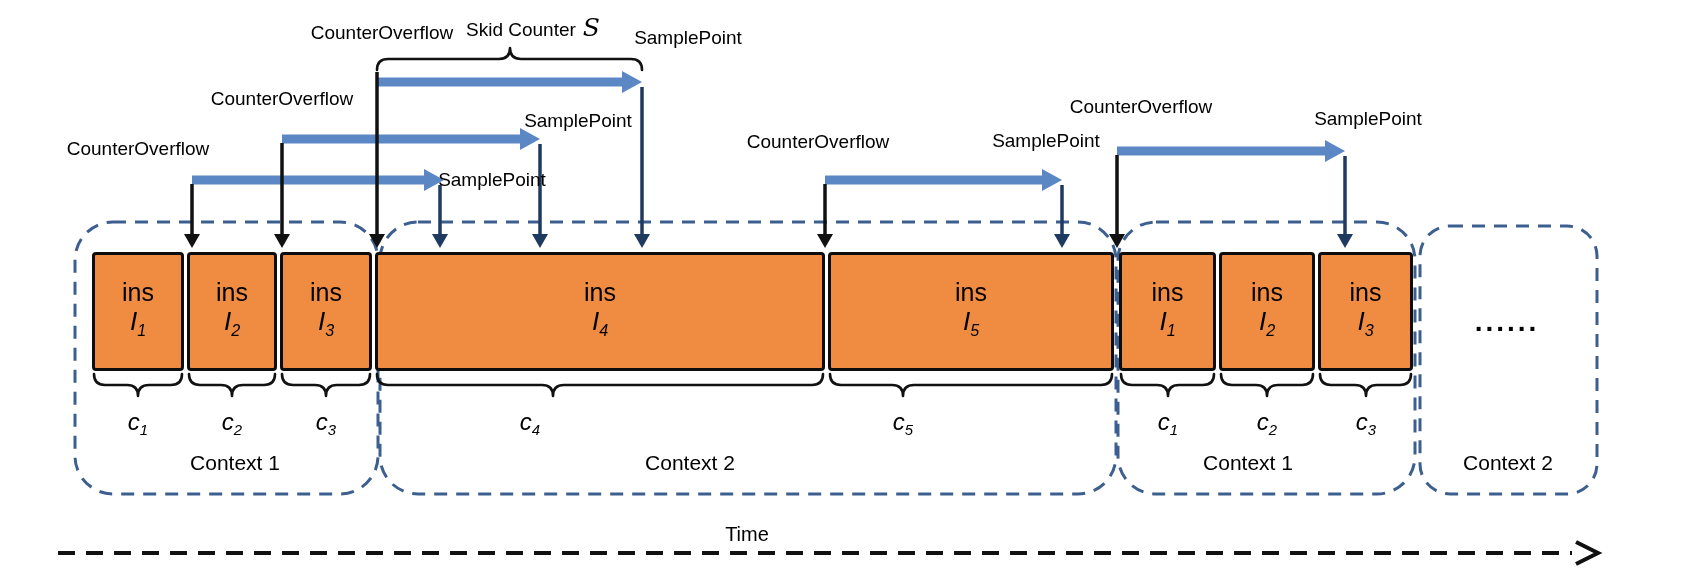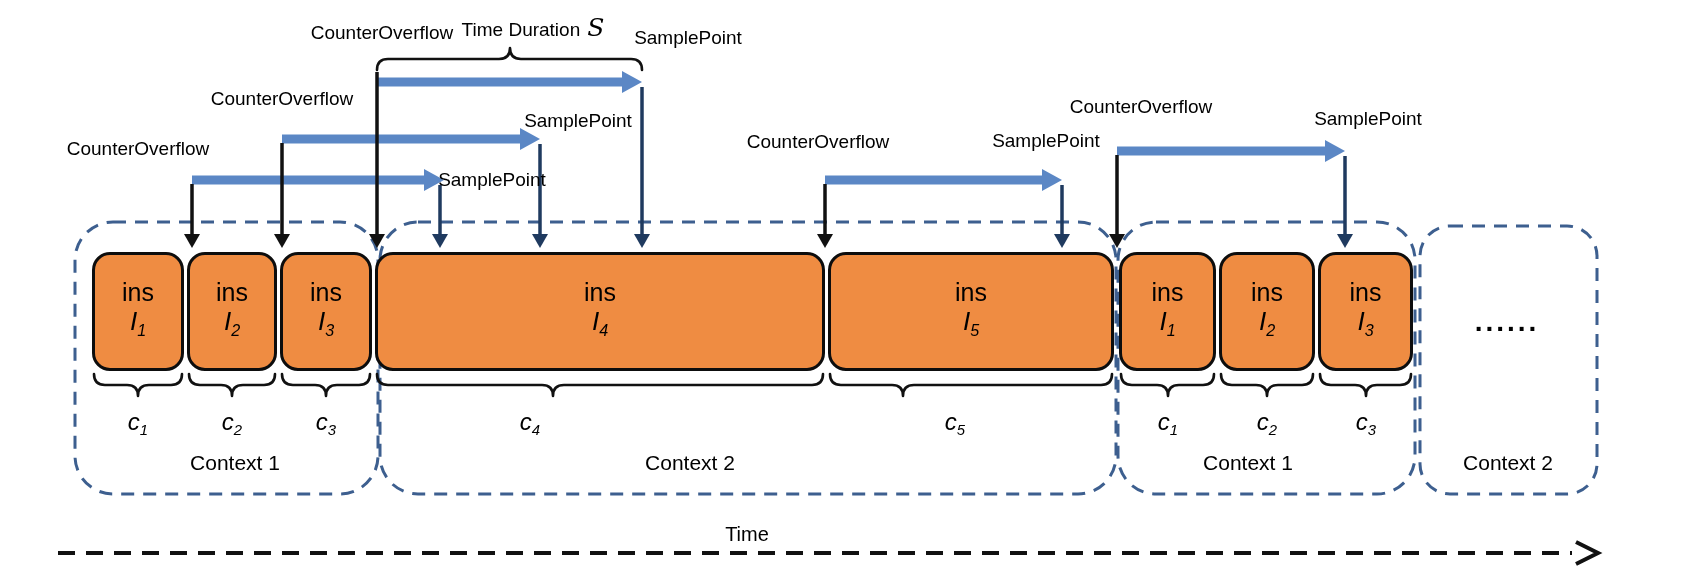--- a/index.html
+++ b/index.html
@@ -15,21 +15,21 @@
   .sp-line{stroke:var(--sample-arrow);stroke-width:3.5;}
   .sp-head{fill:var(--sample-arrow);stroke:none;}
   .ctx-rect{fill:none;stroke:var(--context-border);stroke-width:3;stroke-dasharray:13 9;}
   .brace{fill:none;stroke:#111;stroke-width:2.6;stroke-linecap:round;stroke-linejoin:round;}
   .time-line{stroke:var(--timeline);stroke-width:4;stroke-dasharray:17 11;}
   .time-head{stroke:var(--timeline);stroke-width:4;fill:none;}
 
   .ins-box{
     position:absolute;top:252px;height:119px;box-sizing:border-box;
     background:var(--instruction-fill);border:3px solid var(--instruction-border);
-    border-radius:18px;display:flex;flex-direction:column;align-items:center;
+    border-radius:4px;display:flex;flex-direction:column;align-items:center;
     justify-content:center;gap:3px;
   }
   .opcode{font-size:25px;line-height:26px;}
   .ins-id{font-size:26px;line-height:27px;}
   .ins-id i{font-style:italic;}
   .ins-id sub,.count-label sub{font-size:0.62em;font-style:italic;vertical-align:-0.35em;}
 
   .ann{position:absolute;transform:translate(-50%,-50%);text-align:center;
        font-size:19px;line-height:25px;display:flex;flex-direction:row;white-space:nowrap;}
   .skid{flex-direction:row;align-items:baseline;gap:7px;}
@@ -151,21 +151,21 @@
   <div class="ann" style="left:1046px;top:140px">
       <span>Sample</span>
       <span>Point</span>
     </div>
   <div class="ann" style="left:1368px;top:118px">
       <span>Sample</span>
       <span>Point</span>
     </div>
 
   <div class="ann skid" style="left:533px;top:28px">
-    <span>Time Duration</span>
+    <span>Skid Counter</span>
     <i class="skid-s">S</i>
   </div>
 
   <div class="ins-box" style="left:92px;width:92px">
       <span class="opcode">ins</span>
       <span class="ins-id"><i>I</i><sub>1</sub></span>
     </div>
   <div class="ins-box" style="left:187px;width:90px">
       <span class="opcode">ins</span>
       <span class="ins-id"><i>I</i><sub>2</sub></span>
@@ -192,21 +192,21 @@
     </div>
   <div class="ins-box" style="left:1318px;width:95px">
       <span class="opcode">ins</span>
       <span class="ins-id"><i>I</i><sub>3</sub></span>
     </div>
 
   <div class="count-label" style="left:138px"><i>c</i><sub>1</sub></div>
   <div class="count-label" style="left:232px"><i>c</i><sub>2</sub></div>
   <div class="count-label" style="left:326px"><i>c</i><sub>3</sub></div>
   <div class="count-label" style="left:530px"><i>c</i><sub>4</sub></div>
-  <div class="count-label" style="left:955px"><i>c</i><sub>5</sub></div>
+  <div class="count-label" style="left:903px"><i>c</i><sub>5</sub></div>
   <div class="count-label" style="left:1168px"><i>c</i><sub>1</sub></div>
   <div class="count-label" style="left:1267px"><i>c</i><sub>2</sub></div>
   <div class="count-label" style="left:1366px"><i>c</i><sub>3</sub></div>
 
   <div class="ctx-label" style="left:235px;top:463px">Context 1</div>
   <div class="ctx-label" style="left:690px;top:463px">Context 2</div>
   <div class="ctx-label" style="left:1248px;top:463px">Context 1</div>
   <div class="ctx-label" style="left:1508px;top:463px">Context 2</div>
   <div class="dots" style="left:1507px;top:322px">......</div>
 

